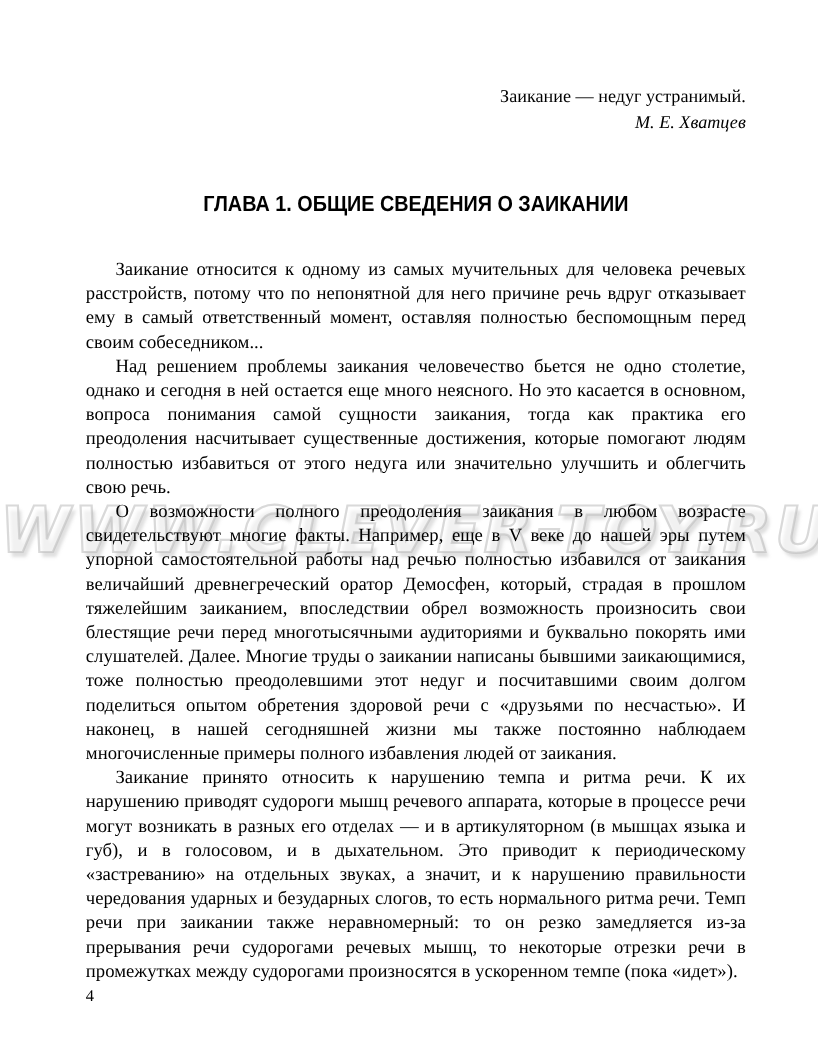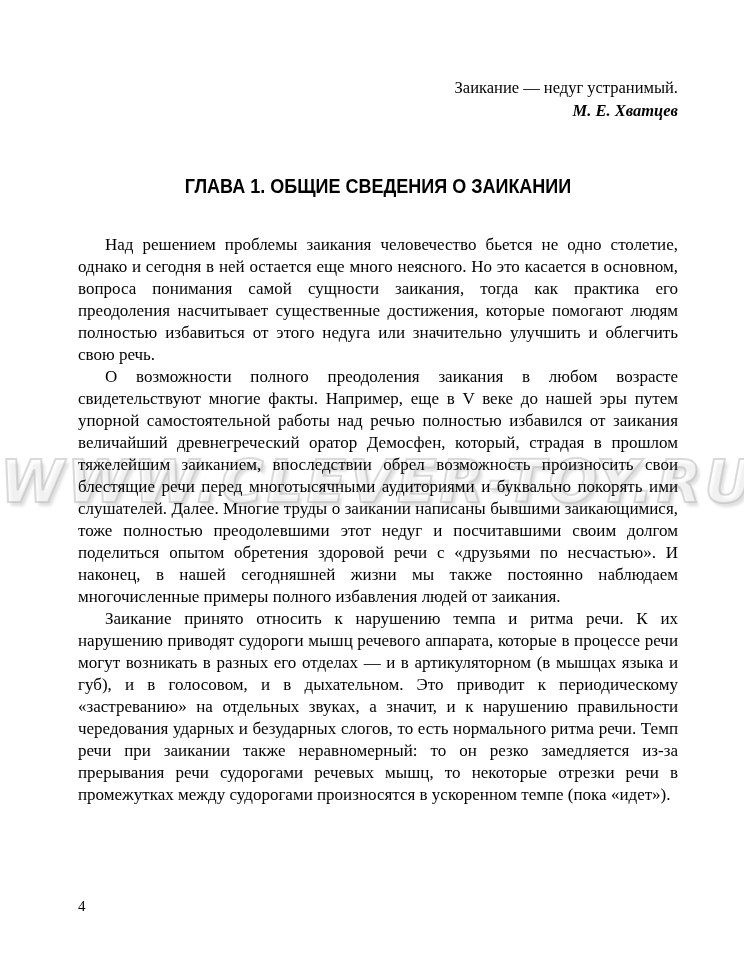--- a/index.html
+++ b/index.html
@@ -45,21 +45,20 @@
     text-align: right;
     font-size: 16.5px;
     line-height: 23px;
   }
   .epigraph .quote {
     display: block;
   }
   .epigraph .author {
     display: block;
     font-style: italic;
-    font-weight: bold;
   }
   .chapter-title {
     margin: 52px 0 0 0;
     text-align: center;
     font-family: "Liberation Sans", sans-serif;
     font-weight: bold;
     font-size: 20px;
     line-height: 24px;
     letter-spacing: 0;
     transform: scaleX(0.90);
@@ -97,20 +96,21 @@
   <div class="content">
 
     <div class="epigraph">
       <span class="quote">Заикание — недуг устранимый.</span>
       <span class="author">М. Е. Хватцев</span>
     </div>
 
     <h1 class="chapter-title">ГЛАВА 1. ОБЩИЕ СВЕДЕНИЯ О ЗАИКАНИИ</h1>
 
     <div class="body-text">
+      <p>Заикание относится к одному из самых мучительных для человека речевых расстройств, потому что по непонятной для него причине речь вдруг отказывает ему в самый ответственный момент, оставляя полностью беспомощным перед своим собеседником...</p>
       <p>Над решением проблемы заикания человечество бьется не одно столетие, однако и сегодня в ней остается еще много неясного. Но это касается в основном, вопроса понимания самой сущности заикания, тогда как практика его преодоления насчитывает существенные достижения, которые помогают людям полностью избавиться от этого недуга или значительно улучшить и облегчить свою речь.</p>
       <p>О возможности полного преодоления заикания в любом возрасте свидетельствуют многие факты. Например, еще в V веке до нашей эры путем упорной самостоятельной работы над речью полностью избавился от заикания величайший древнегреческий оратор Демосфен, который, страдая в прошлом тяжелейшим заиканием, впоследствии обрел возможность произносить свои блестящие речи перед многотысячными аудиториями и буквально покорять ими слушателей. Далее. Многие труды о заикании написаны бывшими заикающимися, тоже полностью преодолевшими этот недуг и посчитавшими своим долгом поделиться опытом обретения здоровой речи с «друзьями по несчастью». И наконец, в нашей сегодняшней жизни мы также постоянно наблюдаем многочисленные примеры полного избавления людей от заикания.</p>
       <p>Заикание принято относить к нарушению темпа и ритма речи. К их нарушению приводят судороги мышц речевого аппарата, которые в процессе речи могут возникать в разных его отделах — и в артикуляторном (в мышцах языка и губ), и в голосовом, и в дыхательном. Это приводит к периодическому «застреванию» на отдельных звуках, а значит, и к нарушению правильности чередования ударных и безударных слогов, то есть нормального ритма речи. Темп речи при заикании также неравномерный: то он резко замедляется из-за прерывания речи судорогами речевых мышц, то некоторые отрезки речи в промежутках между судорогами произносятся в ускоренном темпе (пока «идет»).</p>
     </div>
 
   </div>
 
   <div class="page-number">4</div>
 
 </div>

